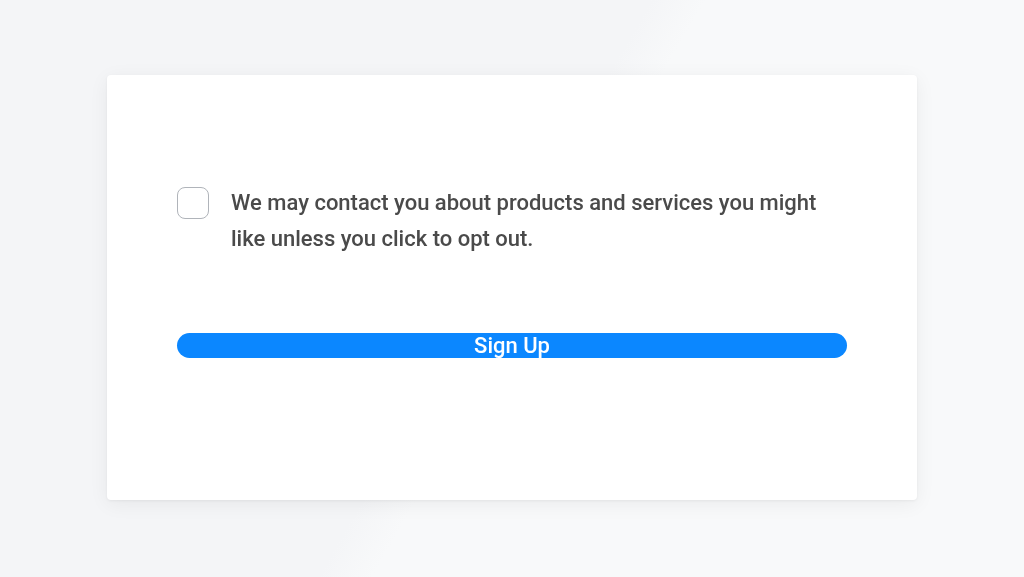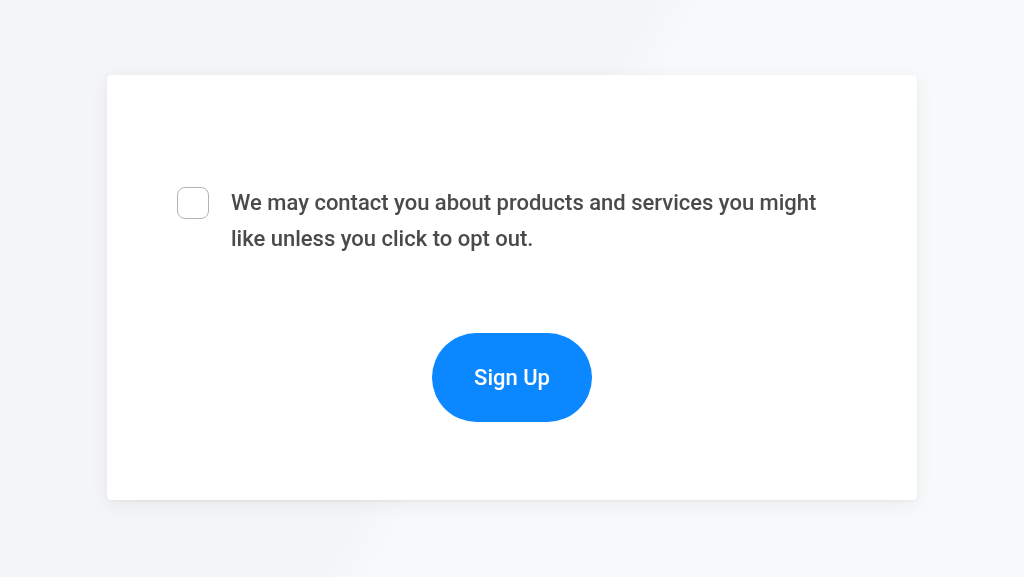--- a/index.html
+++ b/index.html
@@ -21,21 +21,20 @@
 
     .card {
       width: 810px;
       height: 425px;
       background: #ffffff;
       border-radius: 4px;
       box-shadow: 0 1px 3px rgba(0,0,0,0.05), 0 4px 20px rgba(0,0,0,0.06);
       padding: 110px 70px 60px 70px;
       display: flex;
       flex-direction: column;
-      align-items: center;
     }
 
     .checkbox-row {
       display: flex;
       align-items: flex-start;
       gap: 22px;
       width: 100%;
       max-width: 670px;
     }
 
@@ -56,21 +55,21 @@
       color: #4a4a4a;
       font-weight: 500;
     }
 
     .submit-button {
       margin-top: 75px;
       background: #0b87ff;
       color: #ffffff;
       border: none;
       border-radius: 999px;
-      padding: 32px 42px;
+      padding: 0 42px;
       font-size: 22px;
       font-weight: 500;
       cursor: pointer;
       font-family: inherit;
     }
   </style>
 </head>
 <body>
 
 <div class="card">

